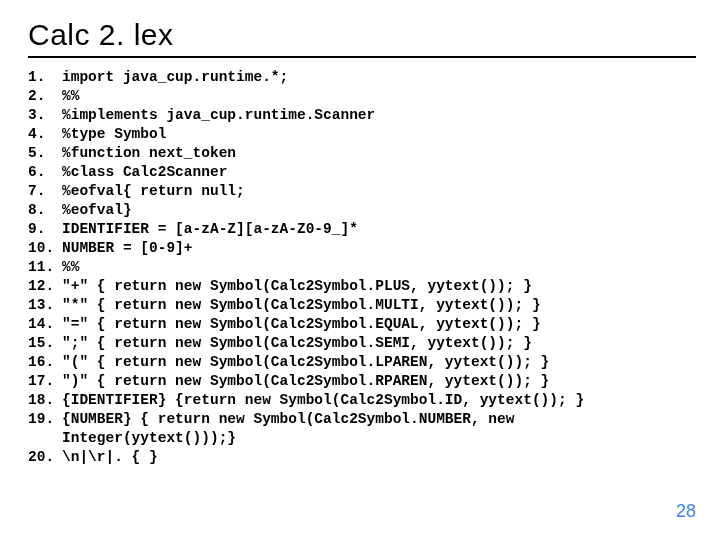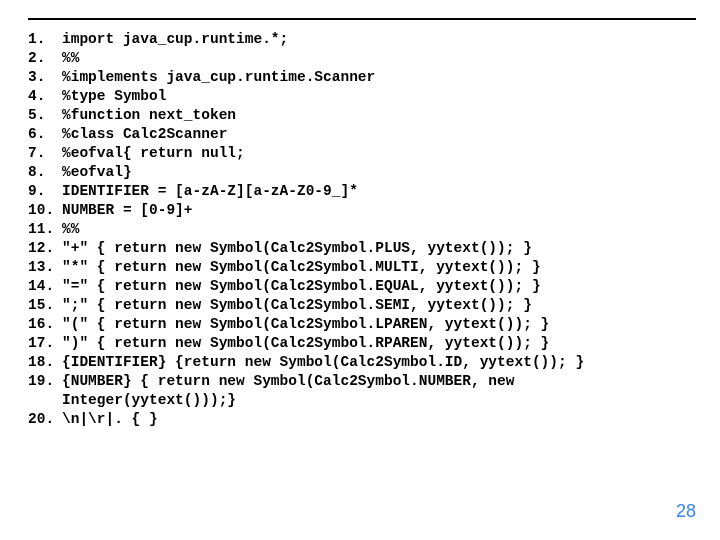--- a/index.html
+++ b/index.html
@@ -58,18 +58,19 @@
     right: 24px;
     bottom: 18px;
     font-size: 18px;
     color: #3b82f6;
   }
 </style>
 </head>
 <body>
 
 <div class="slide">
+  <h1 class="title">Calc 2. lex</h1>
   <div class="underline"></div>
 
   <div class="code-block" id="code-container"><div class="code-line"><span class="ln">1.</span><span class="code-text">import java_cup.runtime.*;</span></div><div class="code-line"><span class="ln">2.</span><span class="code-text">%%</span></div><div class="code-line"><span class="ln">3.</span><span class="code-text">%implements java_cup.runtime.Scanner</span></div><div class="code-line"><span class="ln">4.</span><span class="code-text">%type Symbol</span></div><div class="code-line"><span class="ln">5.</span><span class="code-text">%function next_token</span></div><div class="code-line"><span class="ln">6.</span><span class="code-text">%class Calc2Scanner</span></div><div class="code-line"><span class="ln">7.</span><span class="code-text">%eofval{ return null;</span></div><div class="code-line"><span class="ln">8.</span><span class="code-text">%eofval}</span></div><div class="code-line"><span class="ln">9.</span><span class="code-text">IDENTIFIER = [a-zA-Z][a-zA-Z0-9_]*</span></div><div class="code-line"><span class="ln">10.</span><span class="code-text">NUMBER = [0-9]+</span></div><div class="code-line"><span class="ln">11.</span><span class="code-text">%%</span></div><div class="code-line"><span class="ln">12.</span><span class="code-text">"+" { return new Symbol(Calc2Symbol.PLUS, yytext()); }</span></div><div class="code-line"><span class="ln">13.</span><span class="code-text">"*" { return new Symbol(Calc2Symbol.MULTI, yytext()); }</span></div><div class="code-line"><span class="ln">14.</span><span class="code-text">"=" { return new Symbol(Calc2Symbol.EQUAL, yytext()); }</span></div><div class="code-line"><span class="ln">15.</span><span class="code-text">";" { return new Symbol(Calc2Symbol.SEMI, yytext()); }</span></div><div class="code-line"><span class="ln">16.</span><span class="code-text">"(" { return new Symbol(Calc2Symbol.LPAREN, yytext()); }</span></div><div class="code-line"><span class="ln">17.</span><span class="code-text">")" { return new Symbol(Calc2Symbol.RPAREN, yytext()); }</span></div><div class="code-line"><span class="ln">18.</span><span class="code-text">{IDENTIFIER} {return new Symbol(Calc2Symbol.ID, yytext()); }</span></div><div class="code-line"><span class="ln">19.</span><span class="code-text">{NUMBER} { return new Symbol(Calc2Symbol.NUMBER, new</span></div><div class="code-line"><span class="cont"></span><span class="code-text">Integer(yytext()));}</span></div><div class="code-line"><span class="ln">20.</span><span class="code-text">\n|\r|. { }</span></div></div>
 
   <div class="page-num">28</div>
 </div>
 
 </body></html>

